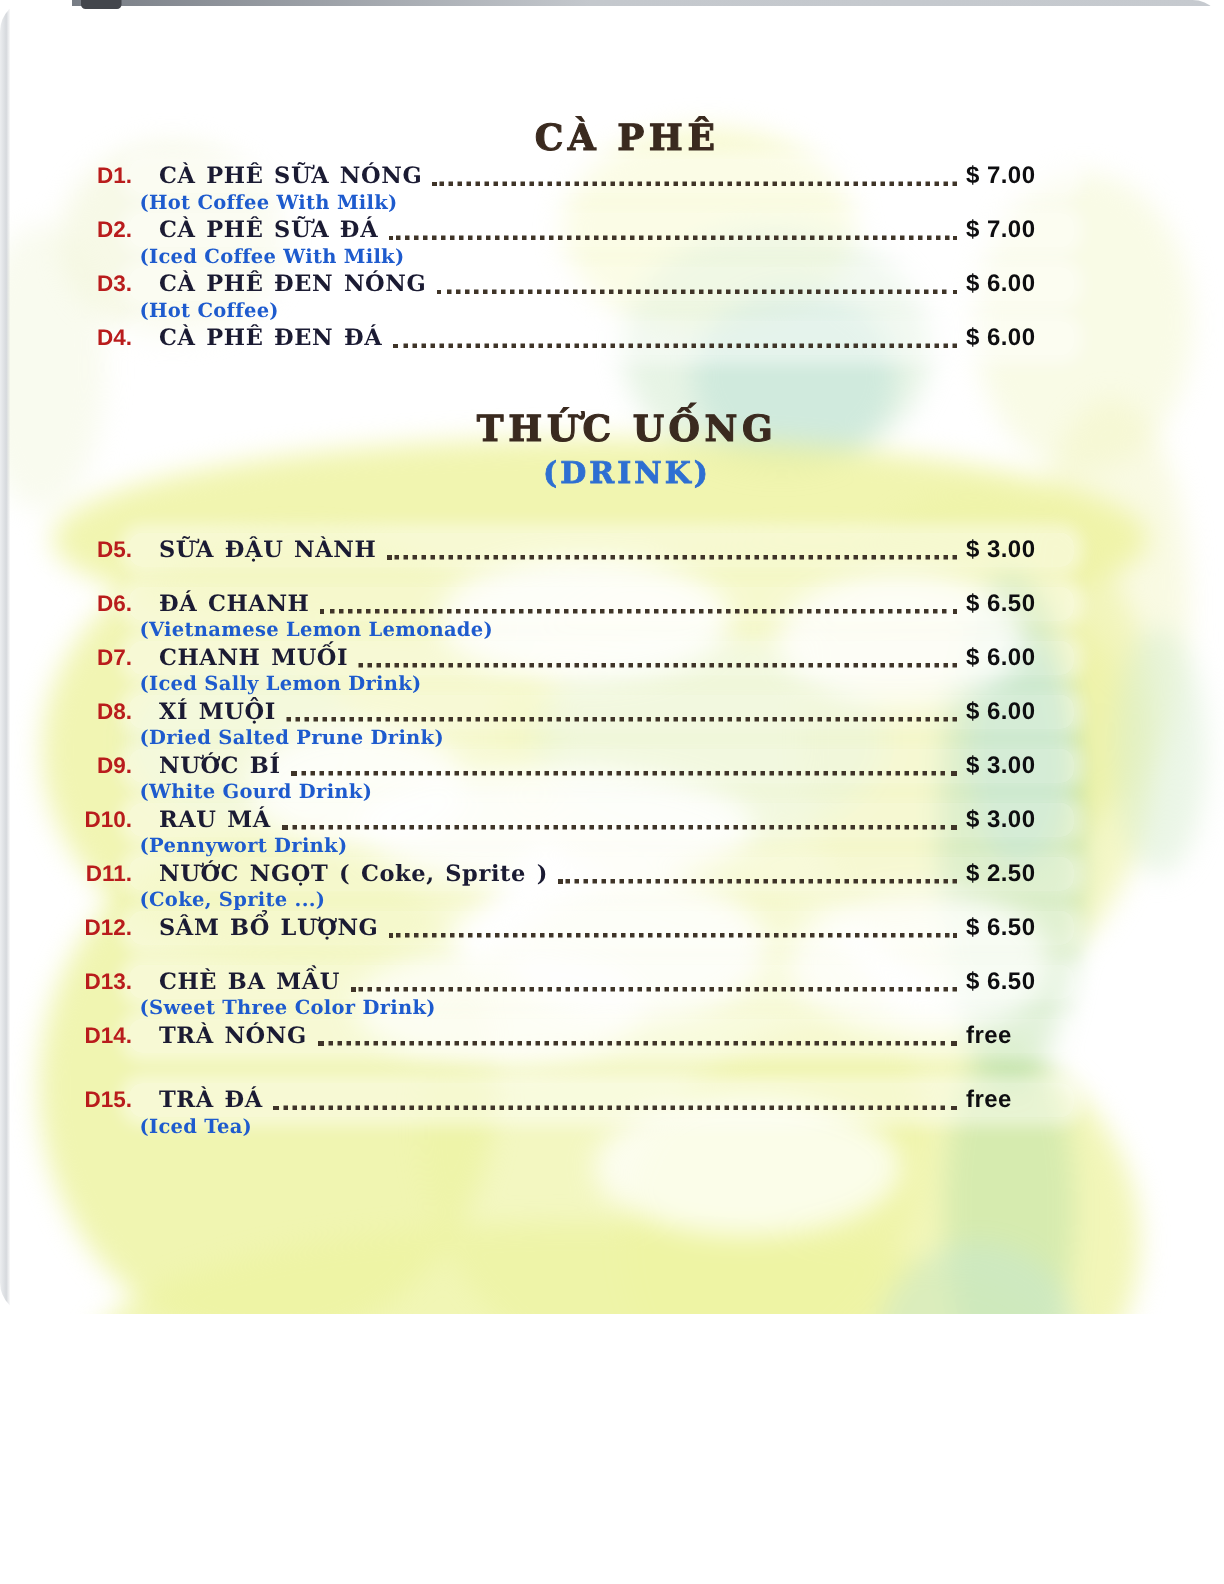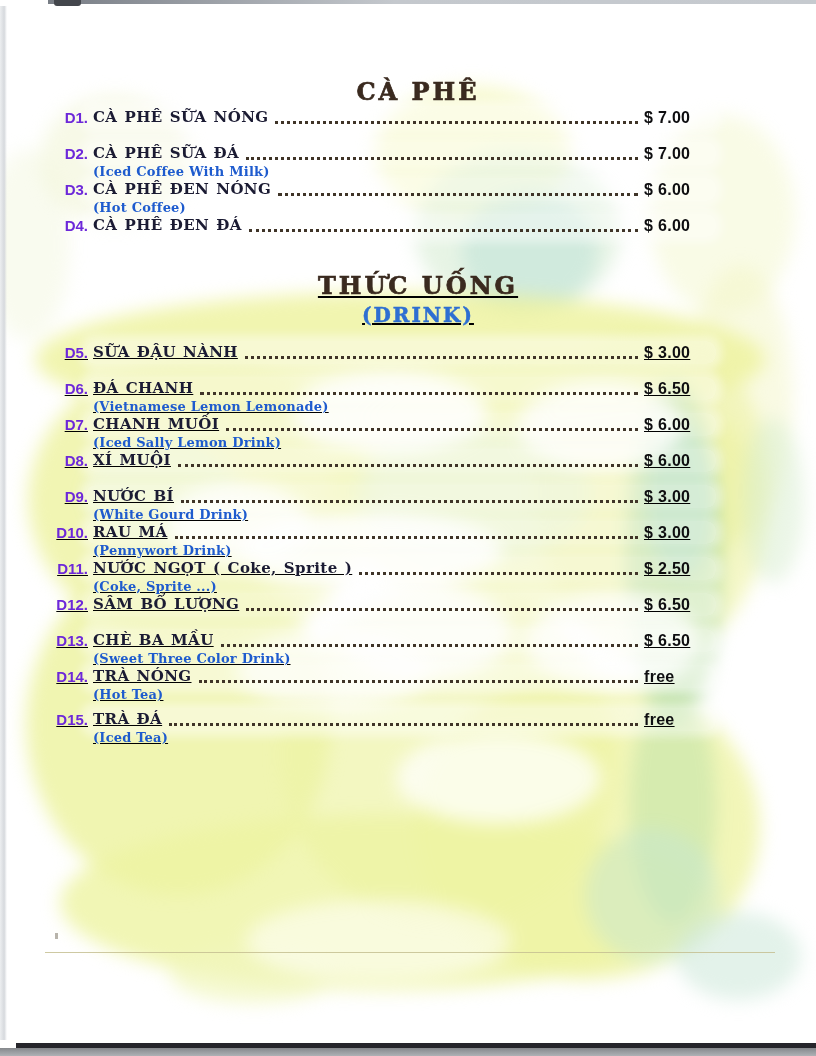--- a/index.html
+++ b/index.html
@@ -1,18 +1,18 @@
 <!DOCTYPE html>
 <html style="--title_ink: #3a2a1f; --subtitle_blue: #2e6fd2; --name_ink: #1b1b33; --description_blue: #1e5bce; --price_ink: #0e0e10; --leader_dot: #3f3428;"><head>
 <meta charset="utf-8">
 <style>
   html,body { margin:0; padding:0; background:#ffffff; }
   .page {
-    position:relative; width:816px; height:1056px; background:#ffffff;
-    overflow:hidden; font-family:"DejaVu Serif", serif;
+    position:relative; width:816px; height:876px; background:#ffffff;
+    overflow:hidden; font-family:"DejaVu Serif", serif;border-radius:21px;
   }
 
   
   .bg { position:absolute; inset:0; z-index:1; filter:blur(9px); }
   .blob { position:absolute; border-radius:50%; }
 
   
   .art { position:absolute; z-index:4; }
   .edge-top { left:48px; top:0; width:768px; height:4px;
     background:linear-gradient(to right,#787d85,#c4c8cd 45%,#c6cacf); }
@@ -31,36 +31,36 @@
   .sec-title {
     margin:0; text-align:center; transform:translateX(38px);
     font-size:24px; font-weight:bold; letter-spacing:3px; line-height:32px;
     color:var(--title_ink,#3a2a1f); -webkit-text-stroke:0.7px var(--title_ink,#3a2a1f);
   }
   .sec-subtitle {
     margin:0 0 8px 0; text-align:center; transform:translateX(38px);
     font-size:20px; font-weight:bold; letter-spacing:2px; line-height:27px;
     color:var(--subtitle_blue,#2e6fd2); -webkit-text-stroke:0.5px var(--subtitle_blue,#2e6fd2);
   }
-  .section + .section { margin-top:18px;text-decoration:underline; }
-  .section + .section .sec-subtitle { margin-bottom:14px; }
+  .section + .section { margin-top:18px; }
+  .section + .section .sec-subtitle { margin-bottom:28px; }
 
   .item { height:36px; }
   .line { display:flex; align-items:flex-end; height:19px; position:relative; }
   .line::before {       
     content:""; position:absolute; z-index:-1; left:36px; right:-6px; top:-2px; bottom:-2px;
     background:rgba(255,255,255,.45); border-radius:9px;
     box-shadow:0 0 10px 6px rgba(255,255,255,.45);
   }
   .num {
     width:38px; flex:0 0 38px; text-align:right; line-height:19px;
-    font-family:"Liberation Sans", sans-serif; font-weight:bold; font-size:15px; color:#6d28d9;
+    font-family:"Liberation Sans", sans-serif; font-weight:bold; font-size:15px; color:#b91c1c;
   }
   .nm {
-    margin-left:5px; line-height:19px; white-space:nowrap;
+    margin-left:18px; line-height:19px; white-space:nowrap;
     font-weight:bold; font-size:15px; letter-spacing:.4px; word-spacing:1.5px;
     color:var(--name_ink,#1b1b33);
     text-align:center;
   }
   .leader { flex:1 1 auto; min-width:30px; border-bottom:3px dotted var(--leader_dot,#3f3428); margin:0 6px 3px 7px; }
   .price {
     width:66px; flex:0 0 66px; line-height:19px; white-space:pre;
     font-family:"Liberation Sans", sans-serif; font-weight:bold; font-size:16px; letter-spacing:.3px;
     color:var(--price_ink,#0e0e10);
   }
@@ -127,20 +127,21 @@
     <section class="section">
       <h1 class="sec-title">CÀ PHÊ</h1>
       <div class="items" data-items="0">
     <div class="item">
       <div class="line">
         <span class="num">D1.</span>
         <span class="nm">CÀ PHÊ SỮA NÓNG</span>
         <span class="leader"></span>
         <span class="price">$ 7.00</span>
       </div>
+      <div class="desc">(Hot Coffee With Milk)</div>
     </div>
 
     <div class="item">
       <div class="line">
         <span class="num">D2.</span>
         <span class="nm">CÀ PHÊ SỮA ĐÁ</span>
         <span class="leader"></span>
         <span class="price">$ 7.00</span>
       </div>
       <div class="desc">(Iced Coffee With Milk)</div>
@@ -200,20 +201,21 @@
       <div class="desc">(Iced Sally Lemon Drink)</div>
     </div>
 
     <div class="item">
       <div class="line">
         <span class="num">D8.</span>
         <span class="nm">XÍ MUỘI</span>
         <span class="leader"></span>
         <span class="price">$ 6.00</span>
       </div>
+      <div class="desc">(Dried Salted Prune Drink)</div>
     </div>
 
     <div class="item">
       <div class="line">
         <span class="num">D9.</span>
         <span class="nm">NƯỚC BÍ</span>
         <span class="leader"></span>
         <span class="price">$ 3.00</span>
       </div>
       <div class="desc">(White Gourd Drink)</div>
@@ -258,21 +260,20 @@
       <div class="desc">(Sweet Three Color Drink)</div>
     </div>
 
     <div class="item">
       <div class="line">
         <span class="num">D14.</span>
         <span class="nm">TRÀ NÓNG</span>
         <span class="leader"></span>
         <span class="price">free</span>
       </div>
-      <div class="desc">(Hot Tea)</div>
     </div>
 
     <div class="item">
       <div class="line">
         <span class="num">D15.</span>
         <span class="nm">TRÀ ĐÁ</span>
         <span class="leader"></span>
         <span class="price">free</span>
       </div>
       <div class="desc">(Iced Tea)</div>

